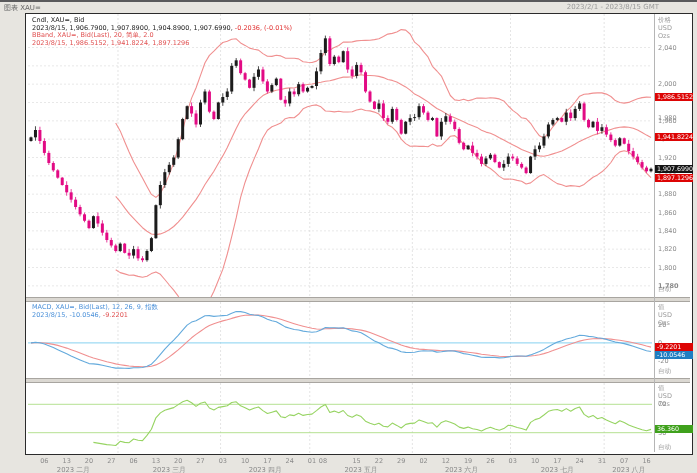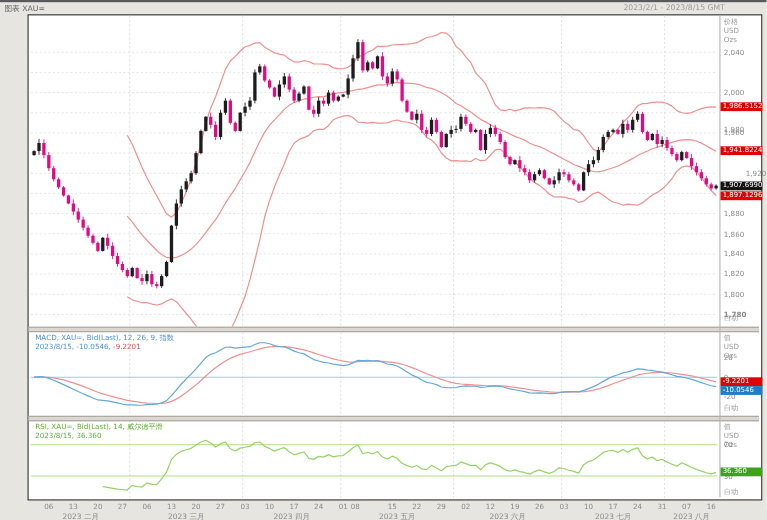--- a/index.html
+++ b/index.html
@@ -343,20 +343,26 @@
       <line x1="611.6187050359712" y1="139.83333333333331" x2="611.6187050359712" y2="150.55833333333337" stroke="#e20a84" stroke-width="0.8"></line>
       <rect x="610.1187050359712" y="142.58333333333331" width="3" height="5.5" fill="#e20a84"></rect>
       <line x1="616.0791366906475" y1="145.83749999999995" x2="616.0791366906475" y2="155.60458333333327" stroke="#e20a84" stroke-width="0.8"></line>
       <rect x="614.5791366906475" y="148.08333333333331" width="3" height="5.5" fill="#e20a84"></rect>
       <line x1="620.5395683453237" y1="151.84166666666658" x2="620.5395683453237" y2="158.81750000000002" stroke="#e20a84" stroke-width="0.8"></line>
       <rect x="619.0395683453237" y="153.58333333333331" width="3" height="3.6666666666666856" fill="#e20a84"></rect>
       <line x1="625" y1="153.53750000000002" x2="625" y2="158.36374999999992" stroke="#1c1c1c" stroke-width="0.8"></line>
       <rect x="623.5" y="154.77499999999995" width="3" height="2.475000000000051" fill="#1c1c1c"></rect>
     </svg>
 
+  <div class="legend" style="left:6px;top:3px">
+    <div class="lg-dark">Cndl, XAU=, Bid</div>
+    <div><span class="lg-dark">2023/8/15, 1,906.7900, 1,907.8900, 1,904.8900, 1,907.6990,</span><span class="lg-red"> -0.2036, (-0.01%)</span></div>
+    <div class="lg-salmon">BBand, XAU=, Bid(Last), 20, 简单, 2.0</div>
+    <div class="lg-salmon">2023/8/15, 1,986.5152, 1,941.8224, 1,897.1296</div>
+  </div>
 
   <div class="hdr" style="top:3px">价格</div>
   <div class="hdr" style="top:11px">USD</div>
   <div class="hdr" style="top:19px">Ozs</div>
   <div class="hdr" style="top:272px">自动</div>
 
   <div class="splitter" style="top:283px"></div>
 
   <svg id="svgMacd" width="628" height="76" viewBox="0 0 628 76">
       <line x1="91.97841726618705" y1="0" x2="91.97841726618705" y2="76" stroke="#d8d8d8" stroke-width="0.7" stroke-dasharray="2,2"></line>
@@ -387,39 +393,35 @@
       <line x1="194.568345323741" y1="0" x2="194.568345323741" y2="71" stroke="#d8d8d8" stroke-width="0.7" stroke-dasharray="2,2"></line>
       <line x1="283.77697841726615" y1="0" x2="283.77697841726615" y2="71" stroke="#d8d8d8" stroke-width="0.7" stroke-dasharray="2,2"></line>
       <line x1="386.3669064748201" y1="0" x2="386.3669064748201" y2="71" stroke="#d8d8d8" stroke-width="0.7" stroke-dasharray="2,2"></line>
       <line x1="484.4964028776978" y1="0" x2="484.4964028776978" y2="71" stroke="#d8d8d8" stroke-width="0.7" stroke-dasharray="2,2"></line>
       <line x1="578.1654676258993" y1="0" x2="578.1654676258993" y2="71" stroke="#d8d8d8" stroke-width="0.7" stroke-dasharray="2,2"></line>
       <line x1="2" y1="21.299999999999997" x2="626" y2="21.299999999999997" stroke="#aede86" stroke-width="0.9"></line>
       <line x1="2" y1="49.699999999999996" x2="626" y2="49.699999999999996" stroke="#aede86" stroke-width="0.9"></line>
       <polyline points="67.4,59.4 71.9,60.1 76.4,60.9 80.8,61.6 85.3,62.0 89.7,62.5 94.2,58.3 98.7,59.4 103.1,59.7 107.6,56.0 112.1,57.3 116.5,57.6 121.0,52.4 125.4,46.2 129.9,34.8 134.4,29.9 138.8,27.3 143.3,25.9 147.7,24.6 152.2,21.6 156.7,18.8 161.1,17.3 165.6,19.8 170.0,23.4 174.5,20.3 179.0,19.0 183.4,25.0 187.9,27.0 192.3,24.4 196.8,23.6 201.3,22.8 205.7,19.5 210.2,18.8 214.6,22.8 219.1,24.7 223.6,27.1 228.0,25.2 232.5,24.0 236.9,27.6 241.4,30.5 245.9,29.2 250.3,27.9 254.8,33.7 259.2,34.6 263.7,31.9 268.2,32.6 272.6,30.3 277.1,32.4 281.5,31.5 286.0,31.1 290.5,27.6 294.9,24.0 299.4,21.6 303.8,29.5 308.3,28.1 312.8,29.7 317.2,27.5 321.7,32.5 326.2,34.2 330.6,31.7 335.1,33.6 339.5,38.2 344.0,40.3 348.5,41.8 352.9,40.2 357.4,43.2 361.8,43.9 366.3,40.1 370.8,42.4 375.2,45.0 379.7,41.4 384.1,40.4 388.6,40.1 393.1,36.9 397.5,38.5 402.0,40.3 406.4,39.8 410.9,44.1 415.4,39.4 419.8,37.8 424.3,39.2 428.7,41.0 433.2,44.1 437.7,45.4 442.1,44.1 446.6,45.7 451.0,46.5 455.5,48.0 460.0,45.7 464.4,44.2 468.9,46.0 473.3,47.3 477.8,45.6 482.3,42.3 486.7,42.9 491.2,44.5 495.6,45.5 500.1,47.1 504.6,39.4 509.0,36.6 513.5,35.2 517.9,32.0 522.4,28.3 526.9,27.0 531.3,26.5 535.8,28.3 540.3,25.6 544.7,28.2 549.2,25.5 553.6,24.1 558.1,31.4 562.6,34.2 567.0,32.4 571.5,35.8 575.9,34.5 580.4,37.1 584.9,39.0 589.3,40.8 593.8,37.7 598.2,39.6 602.7,42.0 607.2,43.7 611.6,45.3 616.1,46.8 620.5,47.8 625.0,46.4" fill="none" stroke="#97d463" stroke-width="1.1" stroke-linejoin="round"></polyline>
     </svg>
 
-  <div class="legend" style="left:6px;top:371px">
-    <div class="lg-green">RSI, XAU=, Bid(Last), 14, 威尔德平滑</div>
-    <div class="lg-green">2023/8/15, 36.360</div>
-  </div>
 
   <div class="hdr" style="top:371px">值</div>
   <div class="hdr" style="top:379px">USD</div>
   <div class="hdr" style="top:387px">Ozs</div>
   <div class="hdr" style="top:430px">自动</div>
 
   <div class="axis-sep"></div>
   <div id="axisOverlay">
       <div class="tick" style="left: 632px; top: 30.5px;">2,040</div>
       <div class="tick" style="left: 632px; top: 48.8333px; margin-top: 32px;">2,020</div>
       <div class="tick" style="left: 632px; top: 67.1667px;">2,000</div>
       <div class="tick" style="left: 632px; top: 85.5px; margin-top: 15px;">1,980</div>
       <div class="tick" style="left: 632px; top: 103.833px;">1,960</div>
       <div class="tick" style="left: 632px; top: 122.167px;">1,940</div>
-      <div class="tick" style="left: 632px; top: 140.5px; margin-left: 20px;">1,920</div>
+      <div class="tick" style="left: 632px; top: 140.5px;">1,920</div>
       <div class="tick" style="left: 632px; top: 158.833px;">1,900</div>
       <div class="tick" style="left: 632px; top: 177.167px;">1,880</div>
       <div class="tick" style="left: 632px; top: 195.5px;">1,860</div>
       <div class="tick" style="left: 632px; top: 213.833px;">1,840</div>
       <div class="tick" style="left: 632px; top: 232.167px;">1,820</div>
       <div class="tick" style="left: 632px; top: 250.5px;">1,800</div>
       <div class="tick" style="left: 632px; top: 268.833px; font-weight: bold;">1,780</div>
       <div class="tick" style="left: 632px; top: 308.104px;">20</div>
       <div class="tick" style="left: 632px; top: 325.904px;">0</div>
       <div class="tick" style="left: 632px; top: 343.704px;">-20</div>

